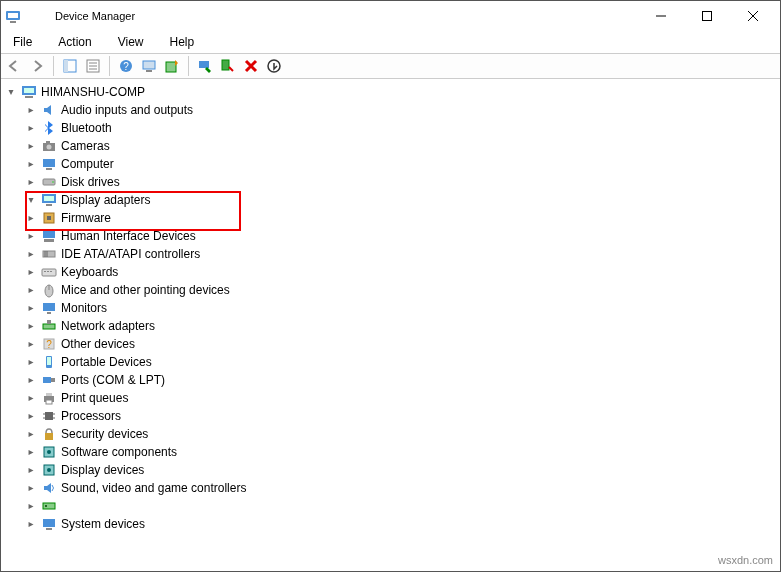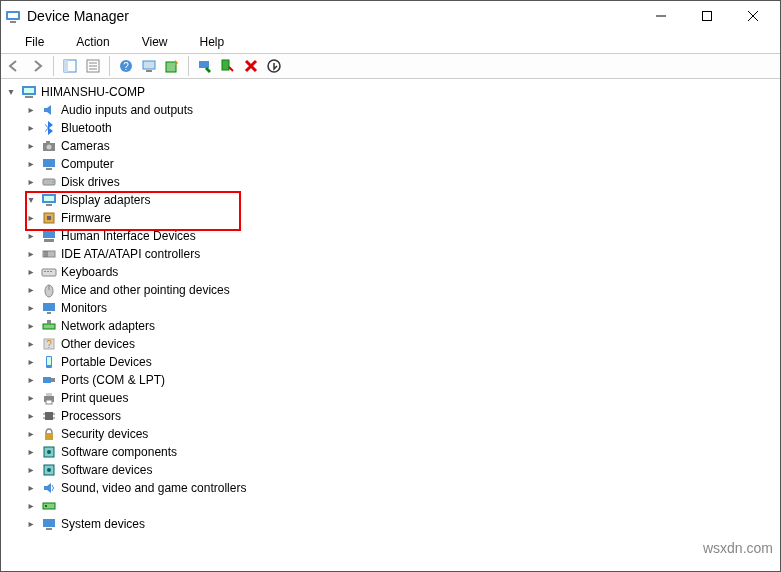--- a/index.html
+++ b/index.html
@@ -18,31 +18,31 @@
   display: flex;
   align-items: center;
   padding: 0 4px;
   border-bottom: none;
 }
 .app-icon {
   width: 16px; height: 16px;
   margin-right: 6px;
   display: inline-flex;
 }
-.title { flex: 1; font-size: 14px; }
+.title { flex: 1; font-size: 11px; margin-left: 28px; }
 .win-controls { display: flex; }
 .win-btn {
   width: 46px; height: 30px;
   display: flex; align-items: center; justify-content: center;
   font-size: 14px;
 }
 .menubar {
   display: flex;
-  padding: 2px 16px;
-  gap: 16px;
+  padding: 2px 4px;
+  gap: 10px;
 }
 .menu-item { padding: 2px 8px; }
 .toolbar {
   height: 26px;
   border-top: 1px solid #ccc;
   border-bottom: 1px solid #ccc;
   display: flex;
   align-items: center;
   padding: 0 2px;
   gap: 1px;
@@ -74,22 +74,22 @@
 .ico { width: 16px; height: 16px; display:inline-flex; flex-shrink:0; align-items:center; justify-content:center;}
 .label { }
 .selected { background: #cce8ff; }
 .highlight-box {
   border: 2px solid #e00;
   position: absolute;
   pointer-events: none;
 }
 .attribution {
   position: fixed;
-  right: 8px; bottom: 16px;
-  font-size: 14px; color: #888;
+  right: 8px; bottom: 6px;
+  font-size: 11px; color: #888;
   pointer-events: none;
   margin-left: 39px;
 }
 
 .content::-webkit-scrollbar { width: 16px; }
 .content::-webkit-scrollbar-track { background: #f0f0f0; }
 .content::-webkit-scrollbar-thumb { background: #c2c2c2; }
 </style>
 </head>
 <body>
@@ -465,21 +465,21 @@
           </li>
         <li>
             <div class="row">
               <span class="expander">▸</span>
               <span class="ico">
                 <svg viewBox="0 0 16 16">
                   <rect x="3" y="3" width="10" height="10" fill="#8cc" stroke="#066"></rect>
                   <circle cx="8" cy="8" r="2" fill="#066"></circle>
                 </svg>
               </span>
-              <span class="label">Software devices</span>
+              <span class="label">Display devices</span>
             </div>
           </li>
         <li>
             <div class="row">
               <span class="expander">▸</span>
               <span class="ico">
                 <svg viewBox="0 0 16 16">
                   <path d="M3 6 L6 6 L10 3 L10 13 L6 10 L3 10 Z" fill="#4a90d9"></path>
                   <path d="M11 5 Q14 8 11 11" fill="none" stroke="#4a90d9"></path>
                 </svg>

